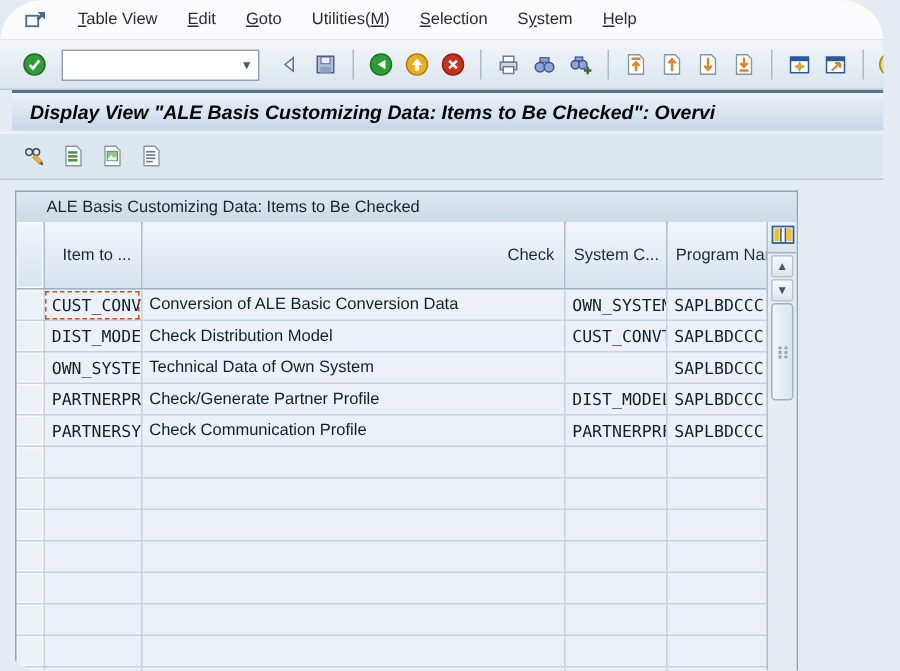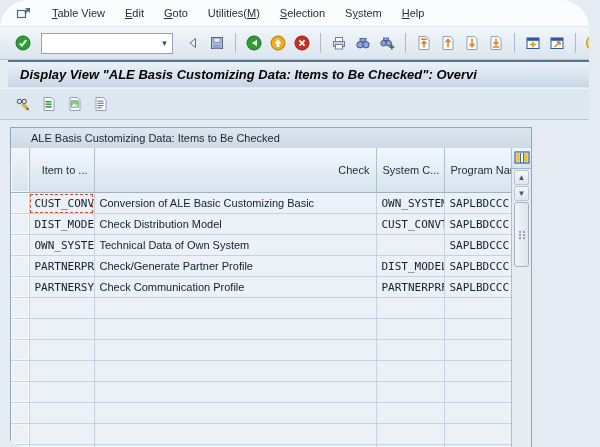--- a/index.html
+++ b/index.html
@@ -302,21 +302,21 @@
                 <th>Item to ...</th>
                 <th>Check</th>
                 <th>System C...</th>
                 <th>Program Name</th>
               </tr>
             </thead>
           <tbody id="tbody">
               <tr>
                 <td class="sel"></td>
                 <td class="mono focuscell">CUST_CONVT</td>
-                <td>Conversion of ALE Basic Customizing Basic</td>
+                <td>Conversion of ALE Basic Conversion Data</td>
                 <td class="mono">OWN_SYSTEM</td>
                 <td class="mono">SAPLBDCCC</td>
               </tr>
               <tr>
                 <td class="sel"></td>
                 <td class="mono">DIST_MODEL</td>
                 <td>Check Distribution Model</td>
                 <td class="mono">CUST_CONVT</td>
                 <td class="mono">SAPLBDCCC</td>
               </tr>

